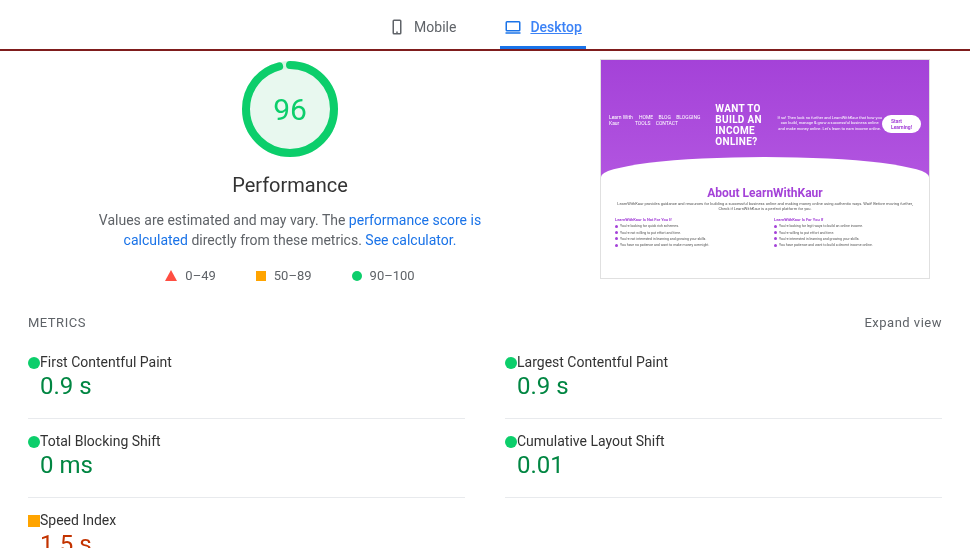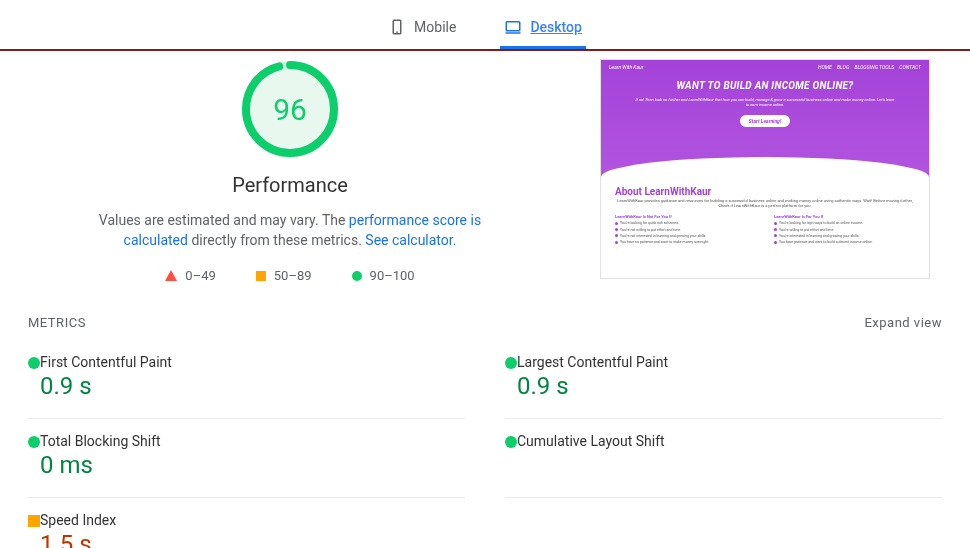--- a/index.html
+++ b/index.html
@@ -21,29 +21,29 @@
     .gauge-desc { margin-top: 14px; font-size: 14px; color: #5f6368; text-align: center; max-width: 400px; line-height: 1.4; }
     .gauge-desc a { color: #1a73e8; text-decoration: none; }
     .legend { display: flex; gap: 40px; margin-top: 18px; font-size: 13px; color: #5f6368; align-items: center; }
     .legend-item { display: flex; align-items: center; gap: 8px; }
     .tri { width: 0; height: 0; border-left: 6px solid transparent; border-right: 6px solid transparent; border-bottom: 11px solid #ff4e42; }
     .sq { width: 10px; height: 10px; background: #ffa400; }
     .ci { width: 10px; height: 10px; border-radius: 50%; background: #0cce6b; }
 
     .right { width: 330px; padding-top: 8px; }
     .thumb { width: 100%; height: 220px; border: 1px solid #e0e0e0; overflow: hidden; font-size: 6px; }
-    .thumb-top { background: linear-gradient(180deg, #a442d8 0%, #b255e0 100%); color: #fff; height: 55%; display: flex; flex-direction: column; align-items: center; padding: 4px 8px; position: relative; font-style: italic; }
+    .thumb-top { background: linear-gradient(180deg, #a442d8 0%, #b255e0 100%); color: #fff; height: 55%; display: flex; flex-direction: row; align-items: center; padding: 4px 8px; position: relative; }
     .thumb-nav { width: 100%; display: flex; justify-content: space-between; font-size: 5px; }
     .thumb-nav-r span { margin-left: 4px; }
     .thumb-h1 { margin-top: 10px; font-size: 10px; font-weight: bold; letter-spacing: 0.3px; }
     .thumb-sub { margin-top: 6px; font-size: 4px; text-align: center; max-width: 260px; line-height: 1.3; }
     .thumb-btn { margin-top: 8px; background: #fff; color: #a442d8; padding: 3px 9px; border-radius: 10px; font-size: 5px; font-weight: bold; }
     .thumb-wave { position: absolute; bottom: -1px; left: 0; right: 0; height: 24px; background: #fff; border-radius: 60% 60% 0 0 / 100% 100% 0 0; }
     .thumb-bot { padding: 6px 14px; font-size: 5px; color: #333; }
-    .thumb-about { color: #a442d8; font-weight: bold; font-size: 10px; }
+    .thumb-about { text-align: center; color: #a442d8; font-weight: bold; font-size: 12px; }
     .thumb-about-sub { text-align: center; font-size: 4px; margin-top: 2px; line-height: 1.2; color: #555; }
     .thumb-cols { display: flex; gap: 18px; margin-top: 6px; }
     .thumb-col { flex: 1; }
     .thumb-col-h { color: #a442d8; font-size: 4px; font-weight: bold; margin-bottom: 2px; }
     .thumb-li { display: flex; align-items: flex-start; gap: 2px; font-size: 3.5px; color: #555; margin-bottom: 2px; line-height: 1.2; }
     .thumb-dot { width: 3px; height: 3px; border-radius: 50%; background: #a442d8; flex-shrink: 0; margin-top: 0.5px; }
 
     
     .metrics-header { display: flex; justify-content: space-between; align-items: center; padding: 22px 28px 10px; color: #5f6368; font-size: 13px; letter-spacing: 0.5px; }
     .expand { color: #5f6368; cursor: pointer; }
@@ -195,20 +195,21 @@
     <div class="m-ind green"></div>
     <div class="m-body">
       <div class="m-name">Total Blocking Shift</div>
       <div class="m-val green">0 ms</div>
     </div>
   </div>
   <div class="metric">
     <div class="m-ind green"></div>
     <div class="m-body">
       <div class="m-name">Cumulative Layout Shift</div>
+      <div class="m-val green">0.01</div>
     </div>
   </div>
   <div class="metric">
     <div class="m-ind orange"></div>
     <div class="m-body">
       <div class="m-name">Speed Index</div>
       <div class="m-val orange">1.5 s</div>
     </div>
   </div>
 </div>

